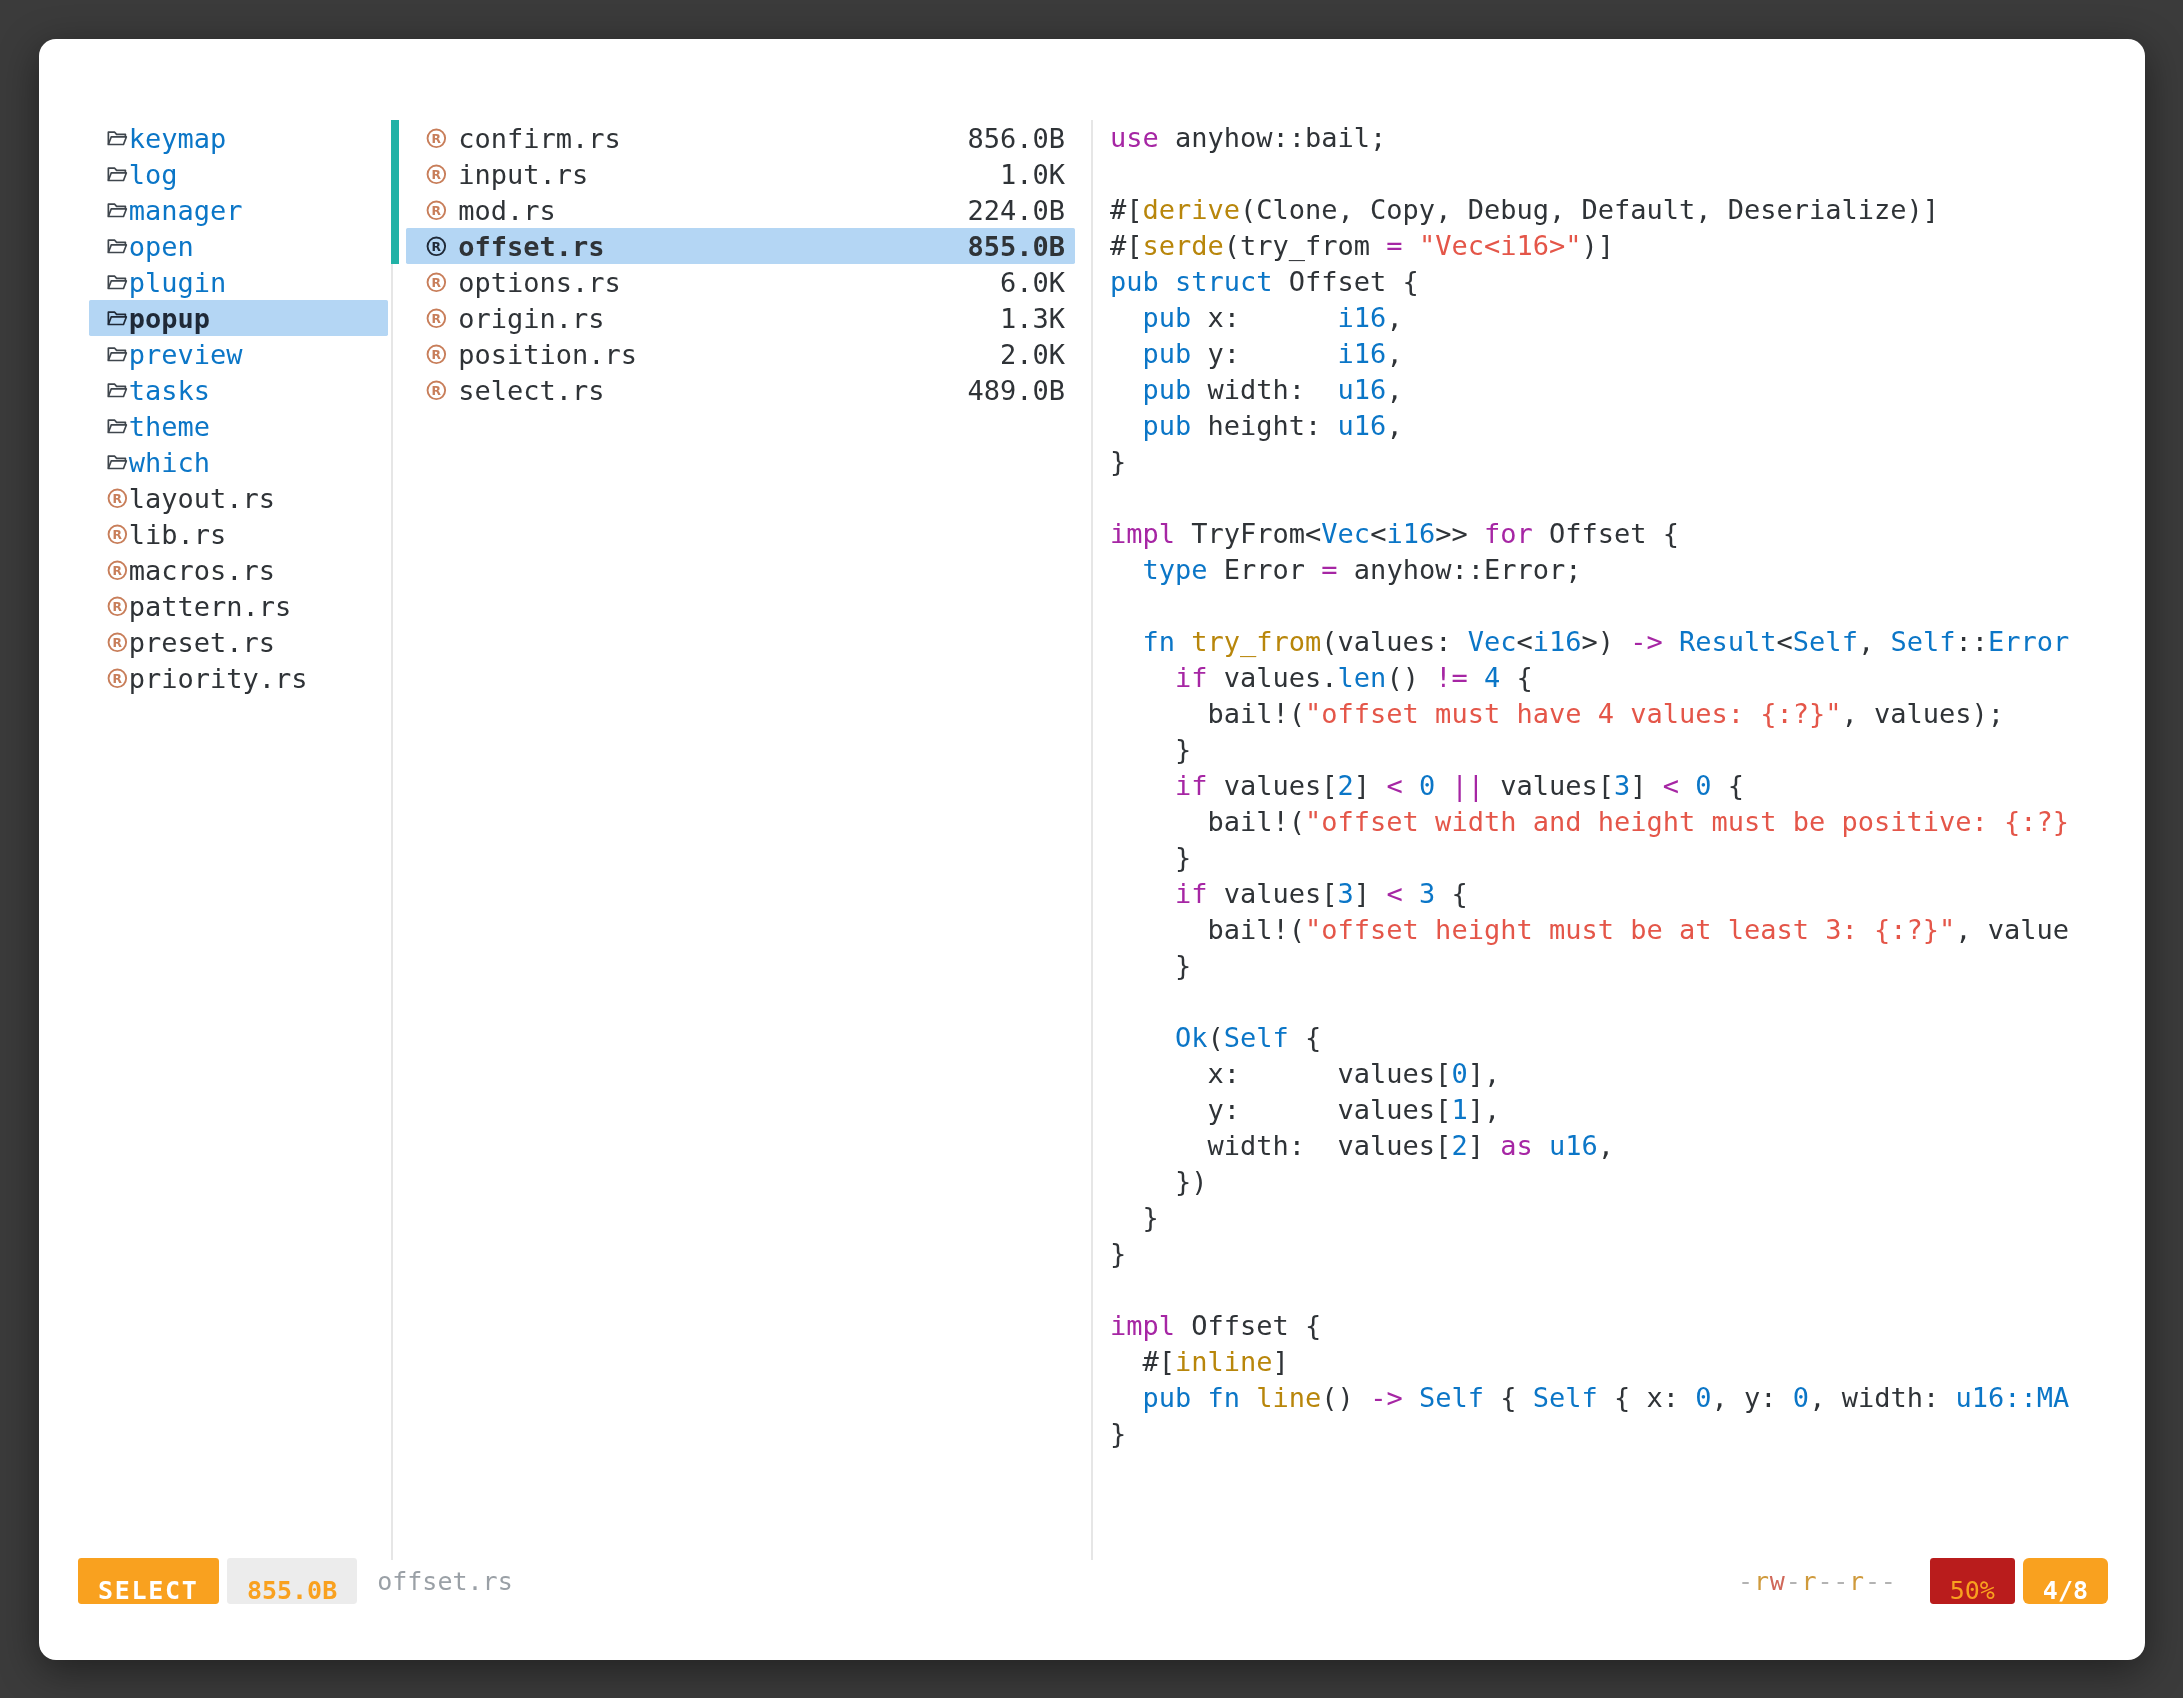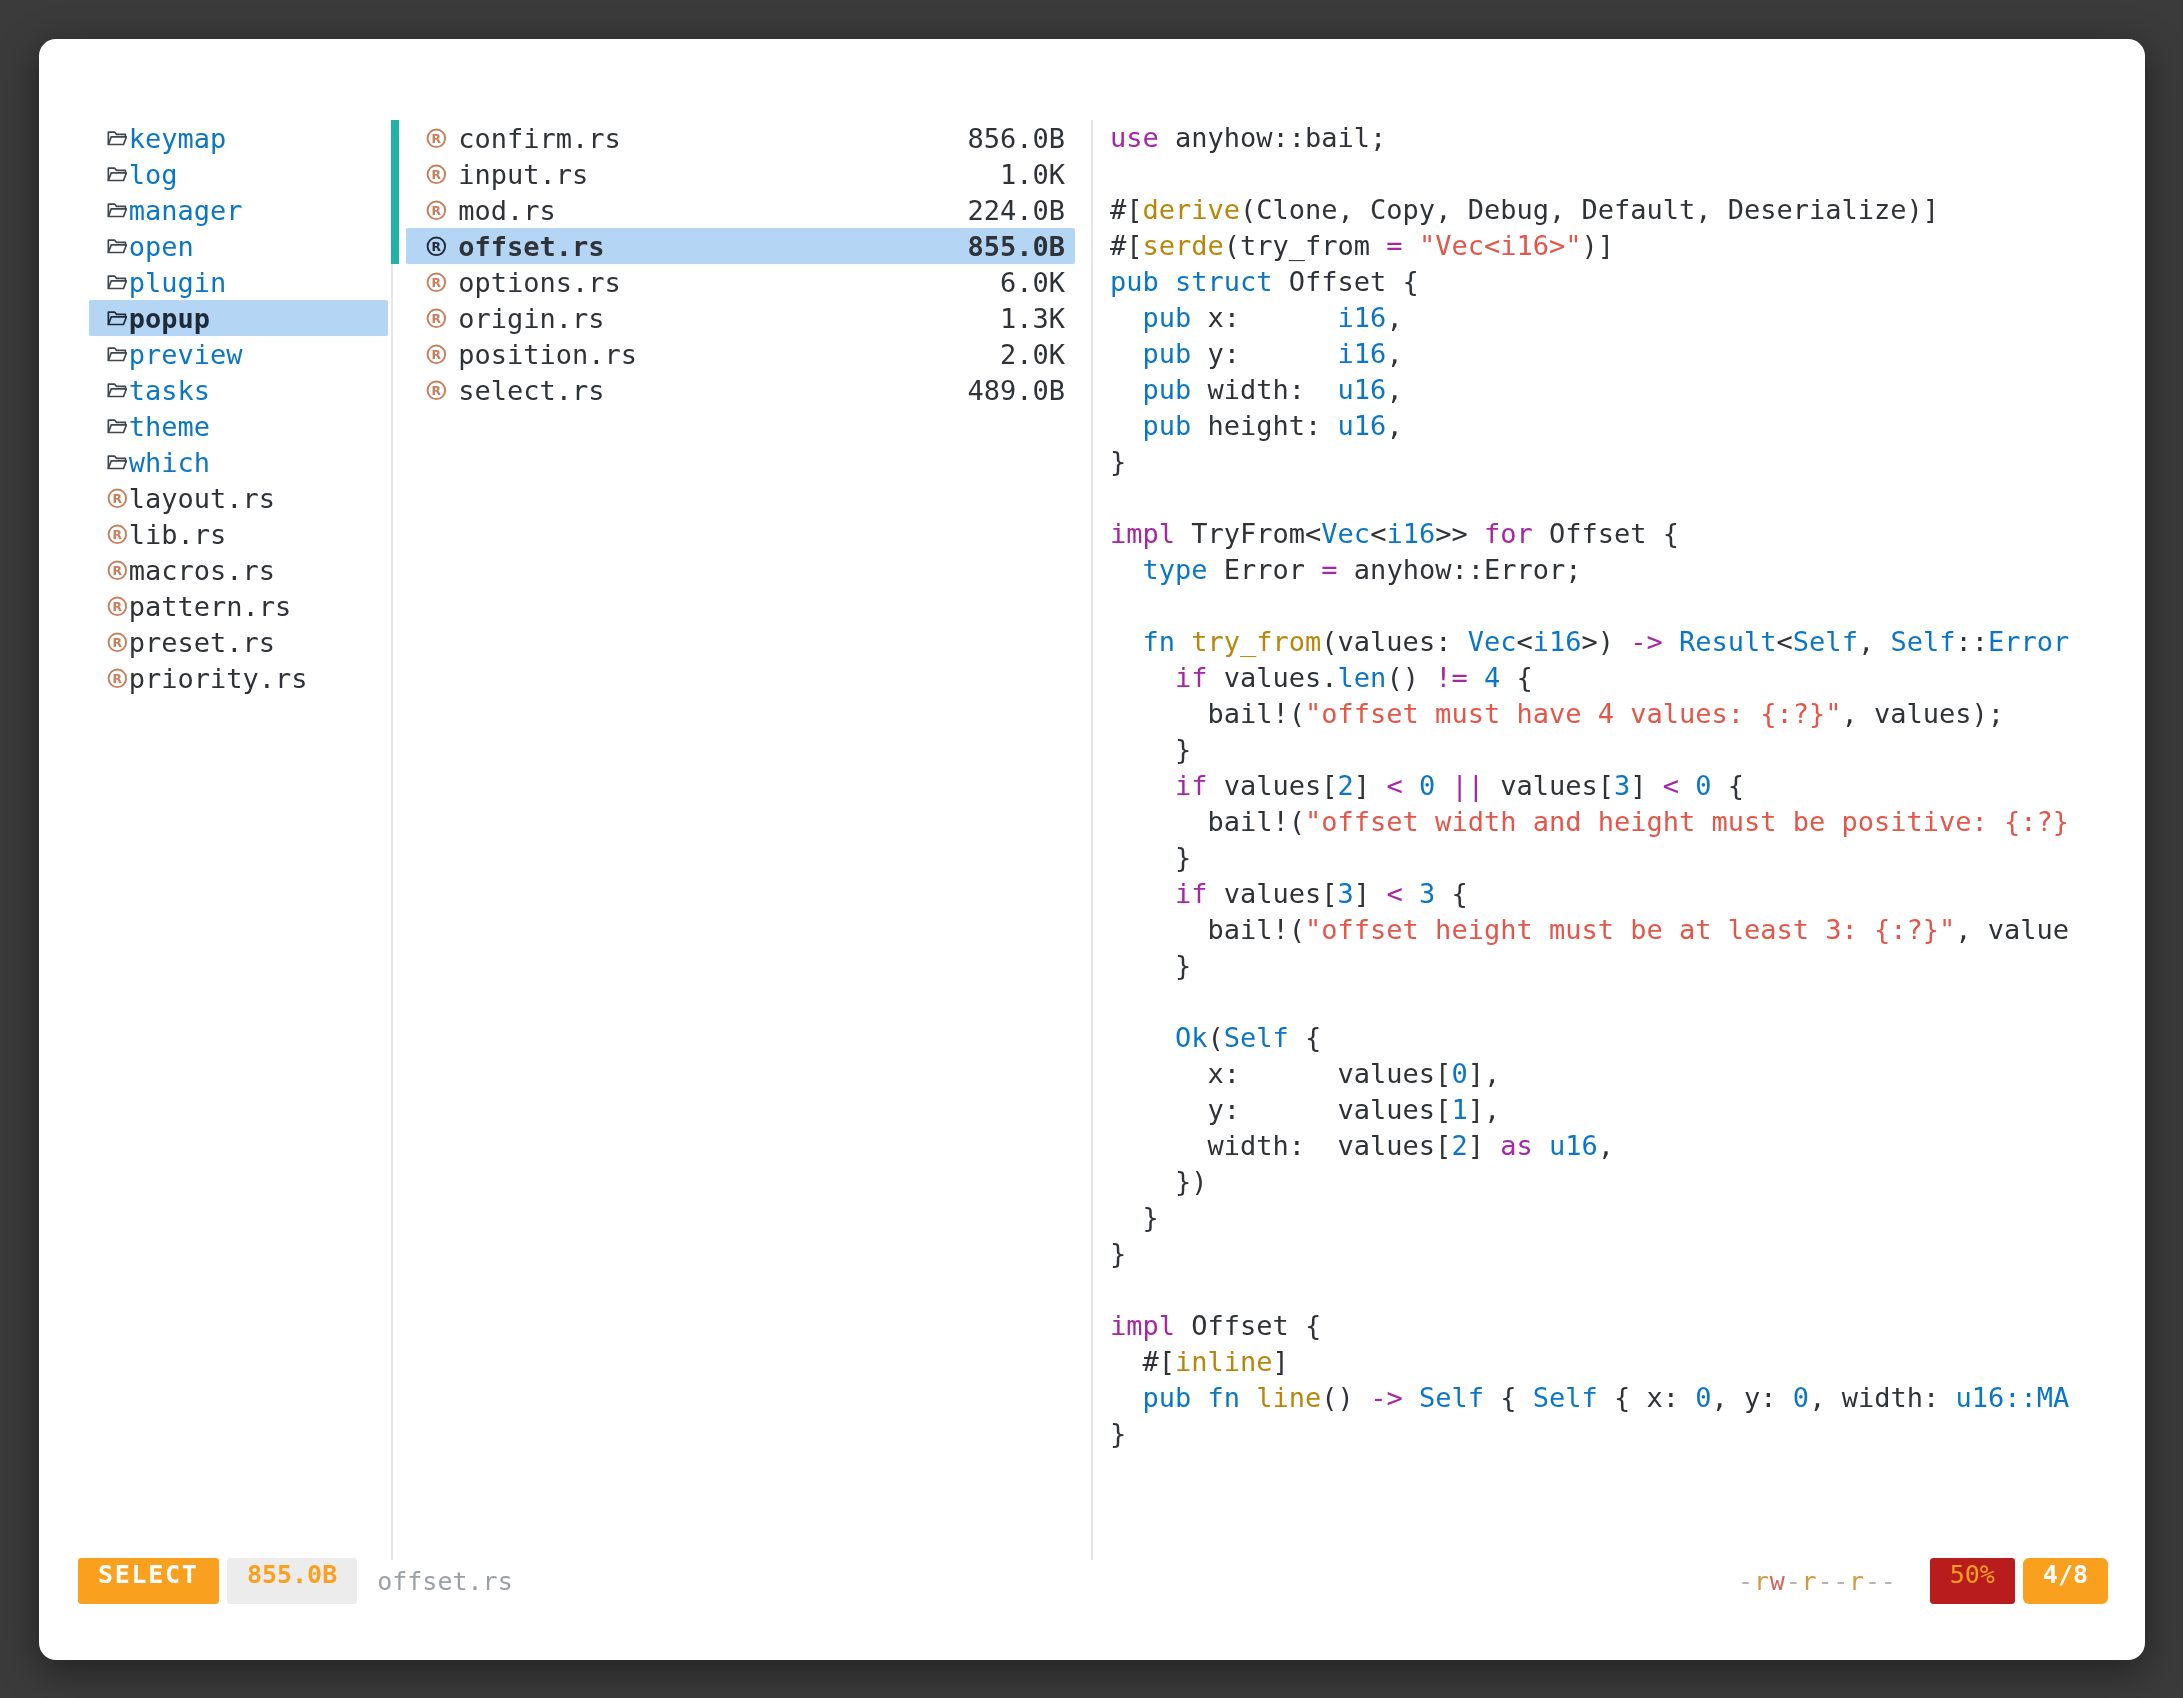--- a/index.html
+++ b/index.html
@@ -33,21 +33,21 @@
   .file-row .fsize { margin-left:auto; }
 
   .preview { position:absolute; left:1071px; top:81px; width:1007px; height:1426px; overflow:hidden; font-size:27px; color:var(--plain,#2f3337); }
   .code-line { height:36px; line-height:36px; white-space:pre; }
   .tok-k { color:var(--purple,#a626a4); }
   .tok-b { color:var(--blue,#0b76c7); }
   .tok-f { color:var(--func,#b8860b); }
   .tok-s { color:var(--red,#e45649); }
 
   .statusbar { position:absolute; left:39px; right:37px; top:1525px; height:34px; display:flex; align-items:center; font-size:25px; }
-  .badge { height:46px; line-height:34px; padding:0 20px; border-radius:3.4px; white-space:nowrap; }
+  .badge { height:46px; line-height:34px; padding:16px 20px; border-radius:3.4px; white-space:nowrap; }
   .badge.mode { background:var(--orange,#f9a11f); color:#ffffff; font-weight:bold; letter-spacing:1.7px; }
   .badge.size { background:#ececec; color:var(--orange,#f9a11f); font-weight:bold; margin-left:8.4px; }
   .fname { color:#9aa0a6; margin-left:20px; }
   .sb-right { margin-left:auto; display:flex; align-items:center; gap:8px; }
   .perm { margin-right:25px; letter-spacing:0.8px; }
   .pm-dash { color:#b3b3b3; } .pm-r { color:#cf9a3c; } .pm-w { color:#d0685a; }
   .badge.pct { background:#b91c1c; color:var(--orange,#f9a11f); font-weight:normal; }
   .badge.pos { background:var(--orange,#f9a11f); color:#ffffff; font-weight:bold;border-radius:6px; }
 </style>
 </head>

